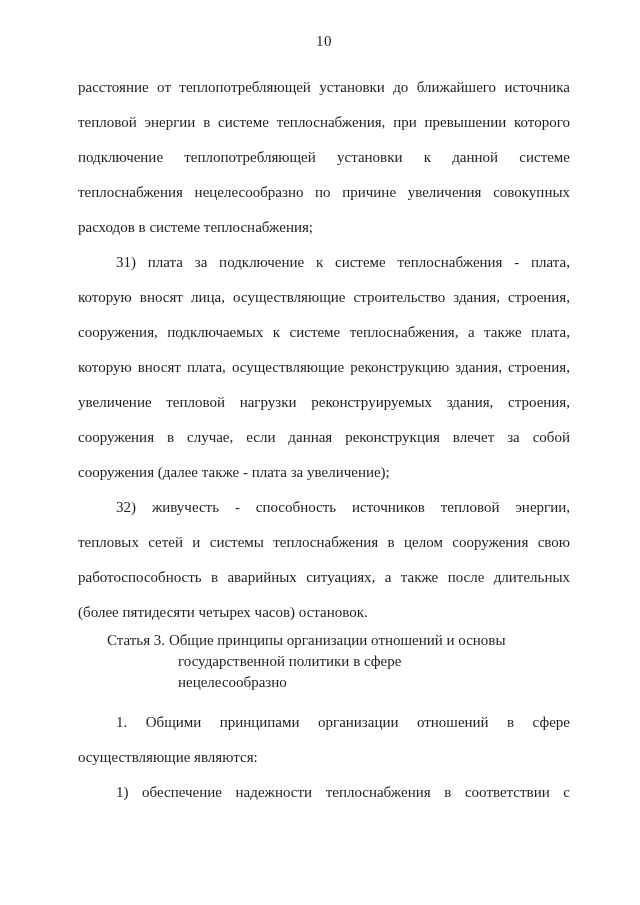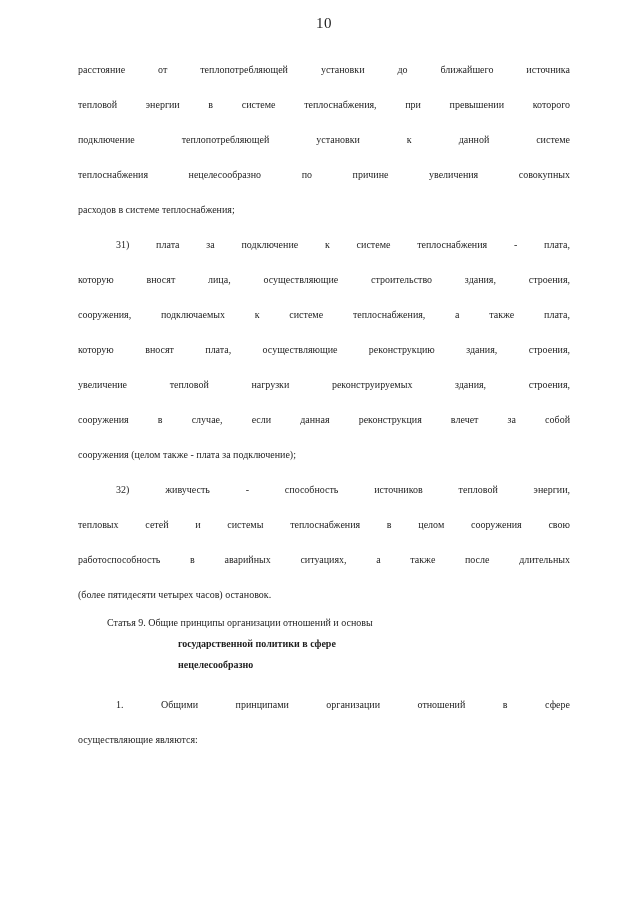--- a/index.html
+++ b/index.html
@@ -14,51 +14,51 @@
     color: #1e1e1e;
     overflow: hidden;
   }
   .page {
     box-sizing: border-box;
     width: 640px;
     height: 905px;
     padding: 0 70px 0 78px;
   }
   .page-number {
-    margin-top: 14px;
+    margin-top: 32px;
     height: 18px;
     line-height: 18px;
     text-align: center;
     font-size: 15px;
     letter-spacing: 0.5px;
   }
   .doc-body {
     margin-top: 20px;
-    font-size: 10px;
+    font-size: 15px;
   }
   
   .line {
     height: 35px;
     line-height: 35px;
     text-align: justify;
     overflow: hidden;
   }
   .line.just {
     text-align-last: justify;
   }
   .line.indent {
     text-indent: 38px;
   }
   
   .heading {
     margin-bottom: 12px;
   }
   .h-line {
     line-height: 21px;
-    font-weight: 700;
+    font-weight: 400;
     padding-left: 100px;
     text-align: left;
   }
   .h-line.first {
     padding-left: 29px;
     font-weight: 400;
   }
   .h-line.first .h-bold {
     font-weight: 400;
   }
@@ -76,31 +76,34 @@
         <div class="line just">теплоснабжения нецелесообразно по причине увеличения совокупных</div>
         <div class="line">расходов в системе теплоснабжения;</div>
       </div>
       <div class="para">
         <div class="line just indent">31) плата за подключение к системе теплоснабжения - плата,</div>
         <div class="line just">которую вносят лица, осуществляющие строительство здания, строения,</div>
         <div class="line just">сооружения, подключаемых к системе теплоснабжения, а также плата,</div>
         <div class="line just">которую вносят плата, осуществляющие реконструкцию здания, строения,</div>
         <div class="line just">увеличение тепловой нагрузки реконструируемых здания, строения,</div>
         <div class="line just">сооружения в случае, если данная реконструкция влечет за собой</div>
-        <div class="line">сооружения (целом также - плата за подключение);</div>
+        <div class="line">сооружения (далее также - плата за увеличение);</div>
       </div>
       <div class="para">
         <div class="line just indent">32) живучесть - способность источников тепловой энергии,</div>
         <div class="line just">тепловых сетей и системы теплоснабжения в целом сооружения свою</div>
         <div class="line just">работоспособность в аварийных ситуациях, а также после длительных</div>
         <div class="line">(более пятидесяти четырех часов) остановок.</div>
       </div>
       <div class="heading">
-        <div class="h-line first"><span>Статья 9. </span><span class="h-bold">Общие принципы организации отношений и основы</span></div>
+        <div class="h-line first"><span>Статья 3. </span><span class="h-bold">Общие принципы организации отношений и основы</span></div>
         <div class="h-line">государственной политики в сфере</div>
         <div class="h-line">нецелесообразно</div>
       </div>
       <div class="para">
         <div class="line just indent">1. Общими принципами организации отношений в сфере</div>
         <div class="line">осуществляющие являются:</div>
       </div>
+      <div class="para">
+        <div class="line just indent">1) обеспечение надежности теплоснабжения в соответствии с</div>
+      </div>
     </div>
 </div>
 
 </body></html>

